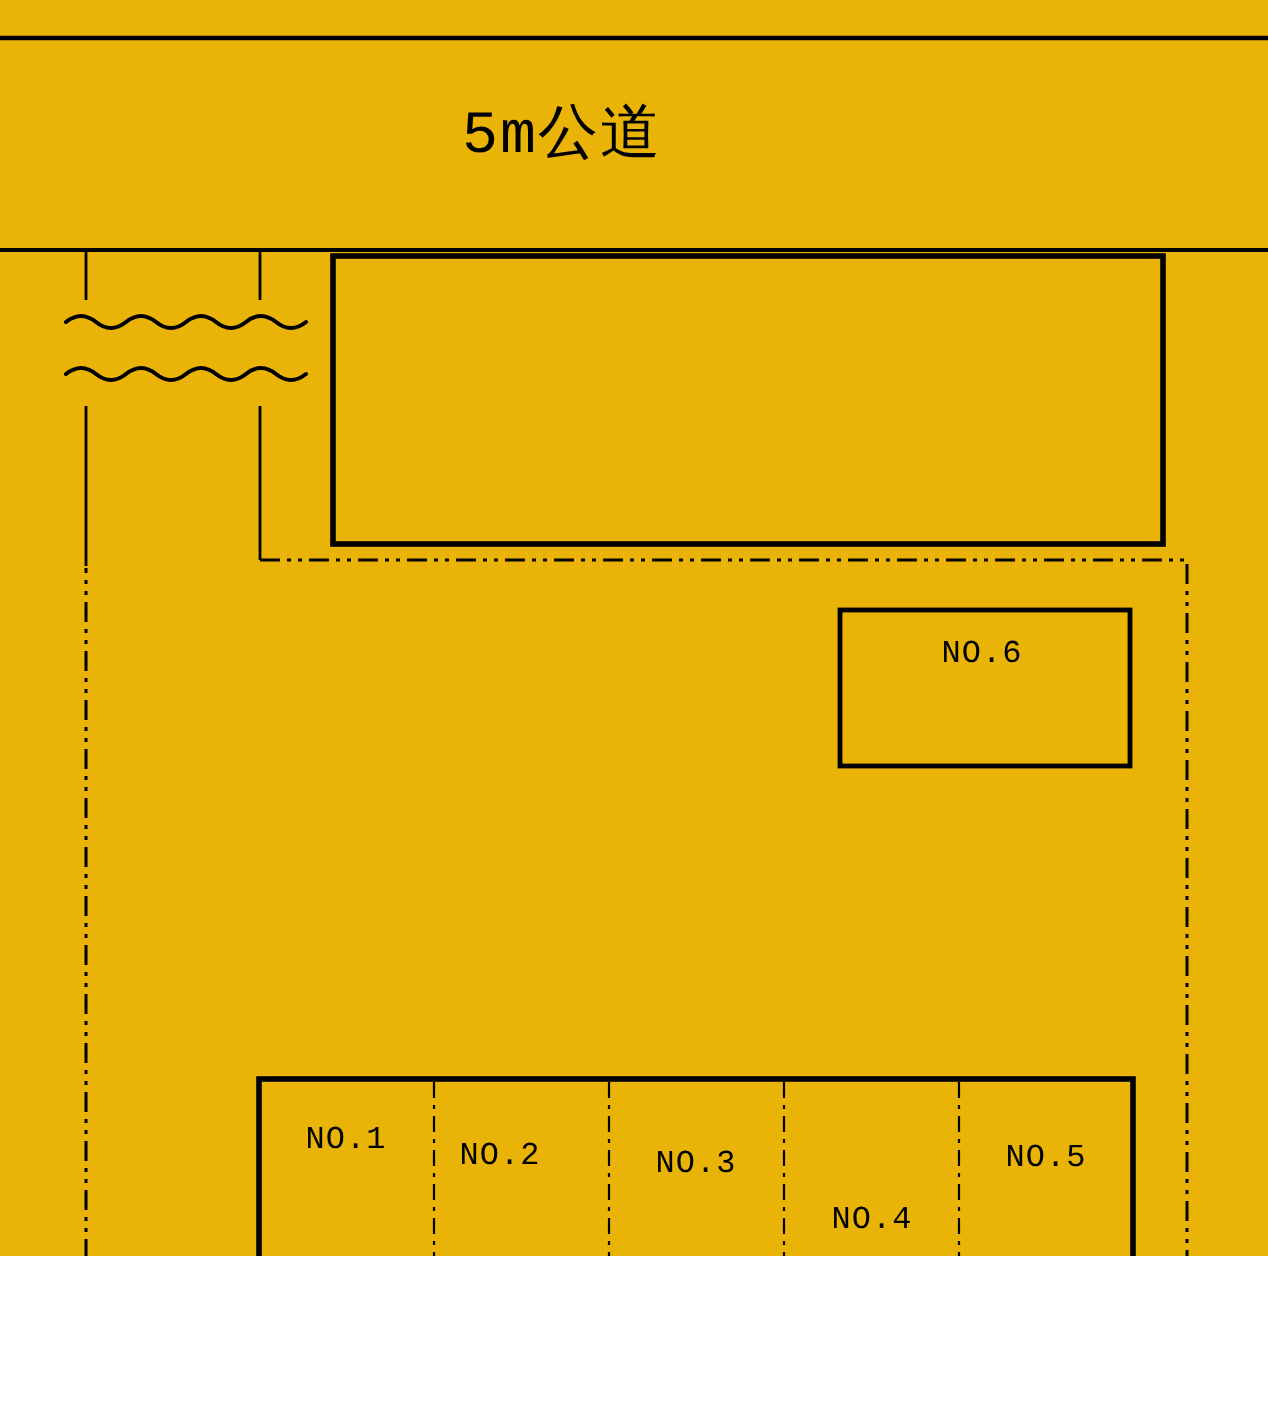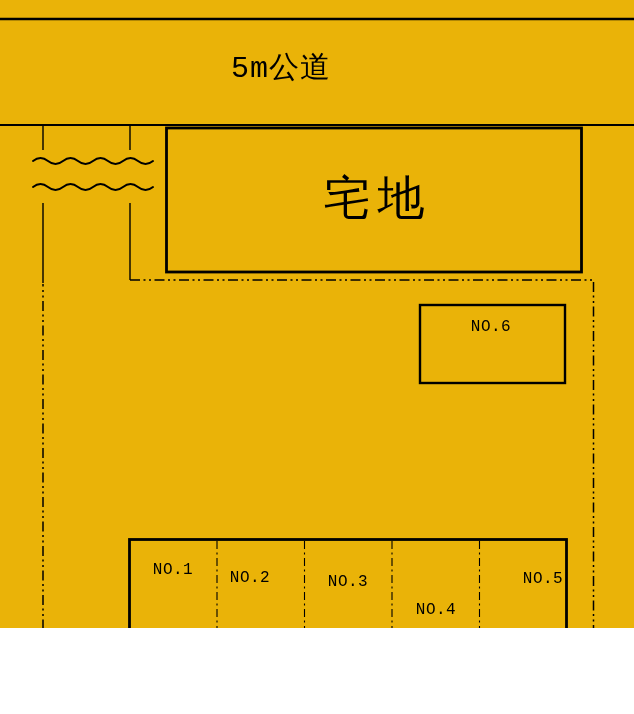--- a/index.html
+++ b/index.html
@@ -71,23 +71,22 @@
     <rect x="129.5" y="539.5" width="437" height="130.5" fill="none" stroke="#000" stroke-width="2.8"></rect>
 
     <line x1="217" y1="541" x2="217" y2="669" stroke="#000" stroke-width="1.1" stroke-dasharray="8 3.5 2 3.5"></line>
     <line x1="304.5" y1="541" x2="304.5" y2="669" stroke="#000" stroke-width="1.1" stroke-dasharray="8 3.5 2 3.5"></line>
     <line x1="392" y1="541" x2="392" y2="669" stroke="#000" stroke-width="1.1" stroke-dasharray="8 3.5 2 3.5"></line>
     <line x1="479.5" y1="541" x2="479.5" y2="669" stroke="#000" stroke-width="1.1" stroke-dasharray="8 3.5 2 3.5"></line>
   </svg>
 
   <div class="lbl road-lbl" style="left:281px; top:69px;">5m公道</div>
 
-  <div class="lbl site-lbl" style="left:374px; top:201px;">宅地</div>
 
   <div class="lbl lot-lbl" style="left:491px; top:327px;">NO.6</div>
 
   <div class="lbl lot-lbl" style="left:173px; top:570px;">NO.1</div>
   <div class="lbl lot-lbl" style="left:250px; top:578px;">NO.2</div>
   <div class="lbl lot-lbl" style="left:348px; top:582px;">NO.3</div>
   <div class="lbl lot-lbl" style="left:436px; top:610px;">NO.4</div>
-  <div class="lbl lot-lbl" style="left:523px; top:579px;margin-left:20px;">NO.5</div>
+  <div class="lbl lot-lbl" style="left:523px; top:579px;">NO.5</div>
 
 </div>
 
 </body></html>

